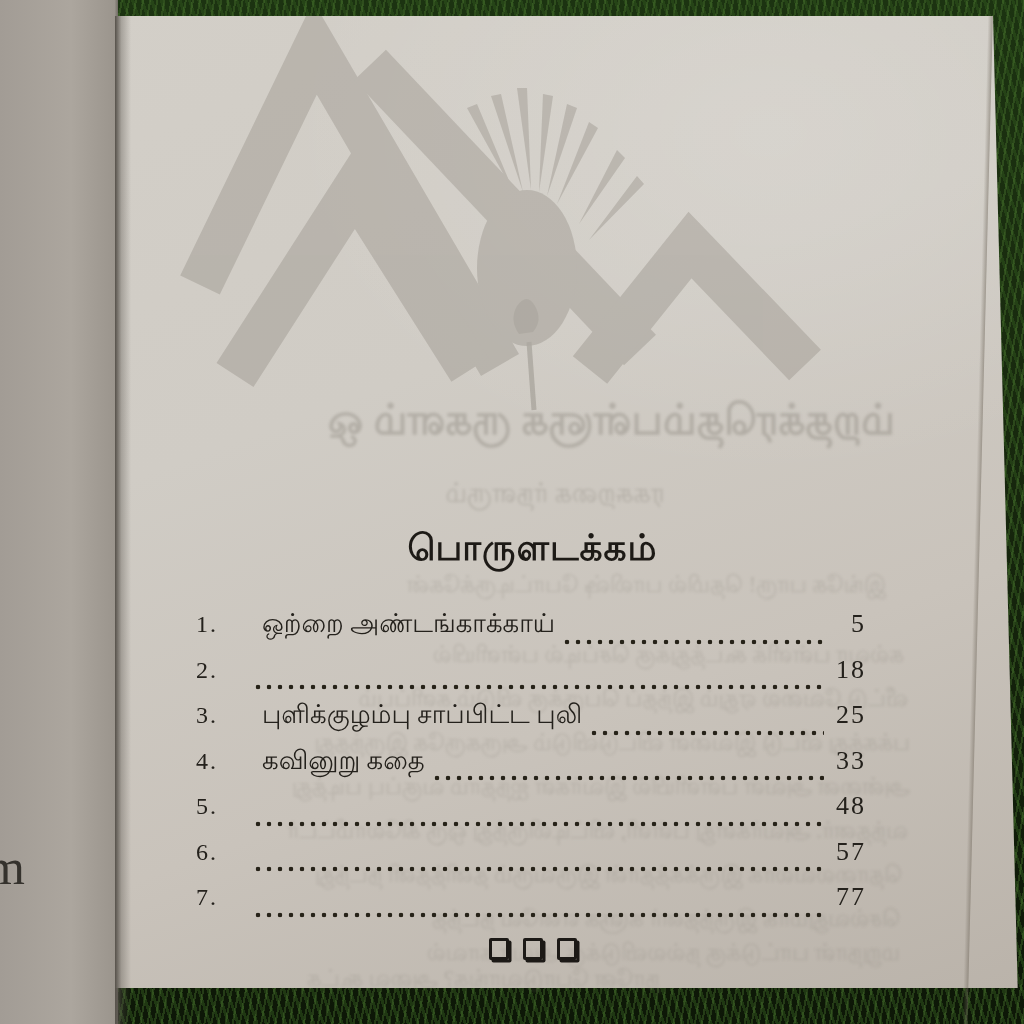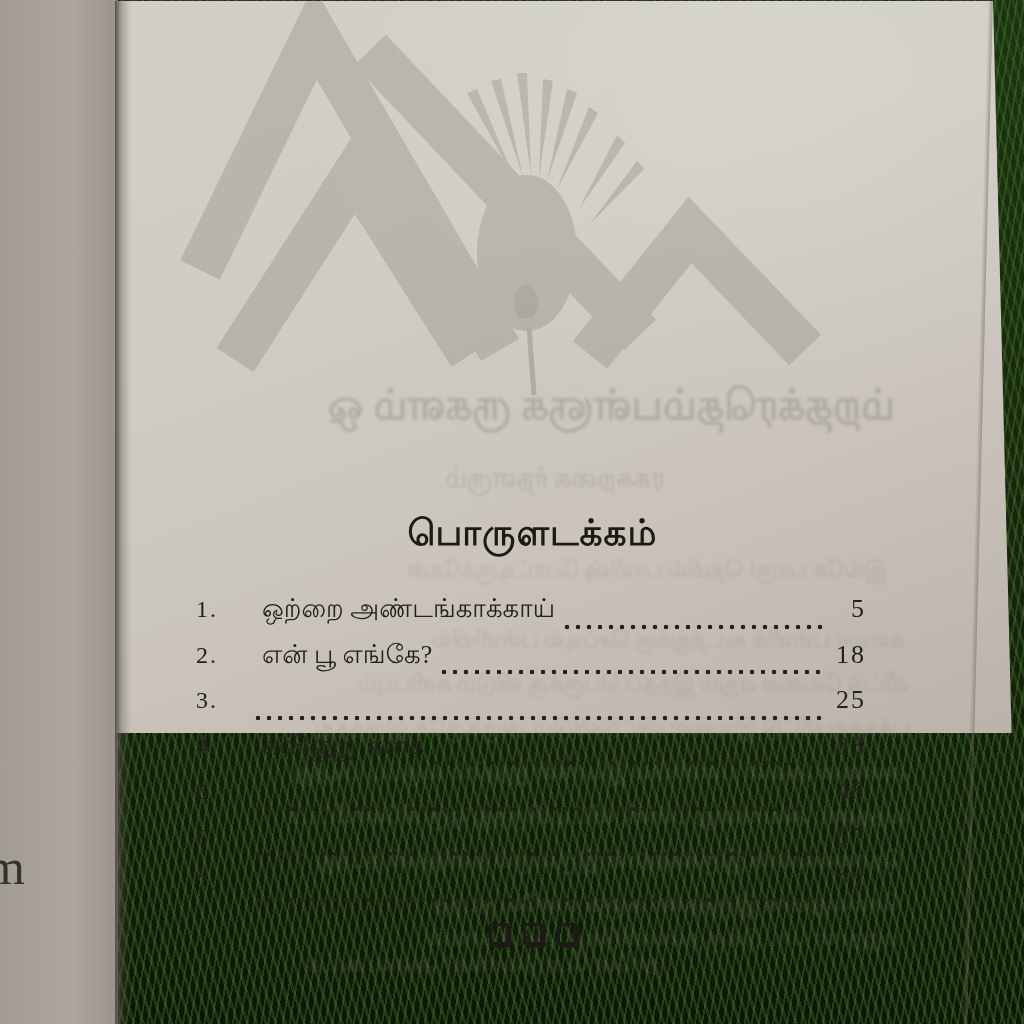--- a/index.html
+++ b/index.html
@@ -9,21 +9,21 @@
       repeating-linear-gradient(100deg, rgba(82,128,52,.35) 0 2px, rgba(0,0,0,0) 2px 7px),
       repeating-linear-gradient(72deg, rgba(46,82,28,.55) 0 3px, rgba(0,0,0,0) 3px 9px),
       linear-gradient(180deg,#1c3311 0%,#18290e 40%,#0d1707 100%);}
   
   .facing-page{position:absolute;left:0;top:0;width:118px;height:1024px;
     background:linear-gradient(90deg,#a29c95 0%,#aca69e 60%,#9b958d 97%,#6f6a63 100%);
     z-index:1;}
   .partial-letter{position:absolute;left:-14px;top:838px;font-size:50px;color:#35322d;
     font-family:"Liberation Serif",serif;}
   
-  .main-page{position:absolute;left:0;top:1px;width:1024px;height:732px;z-index:2;
+  .main-page{position:absolute;left:0;top:16px;width:1024px;height:972px;z-index:2;
     clip-path:polygon(115px 0px,993px 0px,1019px 1024px,115px 1024px);
     background:
       radial-gradient(ellipse 700px 500px at 75% 12%, rgba(255,255,255,.14), rgba(255,255,255,0) 70%),
       linear-gradient(160deg,#d3cfc8 0%,#d0ccc5 38%,#c9c3bb 68%,#bab3aa 100%);}
   .gutter-shadow{position:absolute;left:115px;top:0;width:16px;height:1024px;
     background:linear-gradient(90deg,#56514a 0%,rgba(86,81,74,.35) 40%,rgba(86,81,74,0) 100%);}
   .page-edge-line{position:absolute;left:988px;top:-4px;width:5px;height:1040px;
     background:linear-gradient(90deg,rgba(0,0,0,0),rgba(110,102,90,.5));
     transform:rotate(1.45deg);transform-origin:top left;}
   
@@ -108,26 +108,26 @@
 
     <div class="toc">
       <div class="toc-row">
         <span class="toc-num">1.</span>
         <span class="toc-title">ஒற்றை அண்டங்காக்காய்</span>
         <span class="toc-leader"></span>
         <span class="toc-page">5</span>
       </div>
       <div class="toc-row">
         <span class="toc-num">2.</span>
-        <span class="toc-title">என் பூ எங்கே?</span>
         <span class="toc-leader"></span>
         <span class="toc-page">18</span>
       </div>
       <div class="toc-row">
         <span class="toc-num">3.</span>
+        <span class="toc-title">புளிக்குழம்பு சாப்பிட்ட புலி</span>
         <span class="toc-leader"></span>
         <span class="toc-page">25</span>
       </div>
       <div class="toc-row">
         <span class="toc-num">4.</span>
         <span class="toc-title">கவினுறு கதை</span>
         <span class="toc-leader"></span>
         <span class="toc-page">33</span>
       </div>
       <div class="toc-row">

